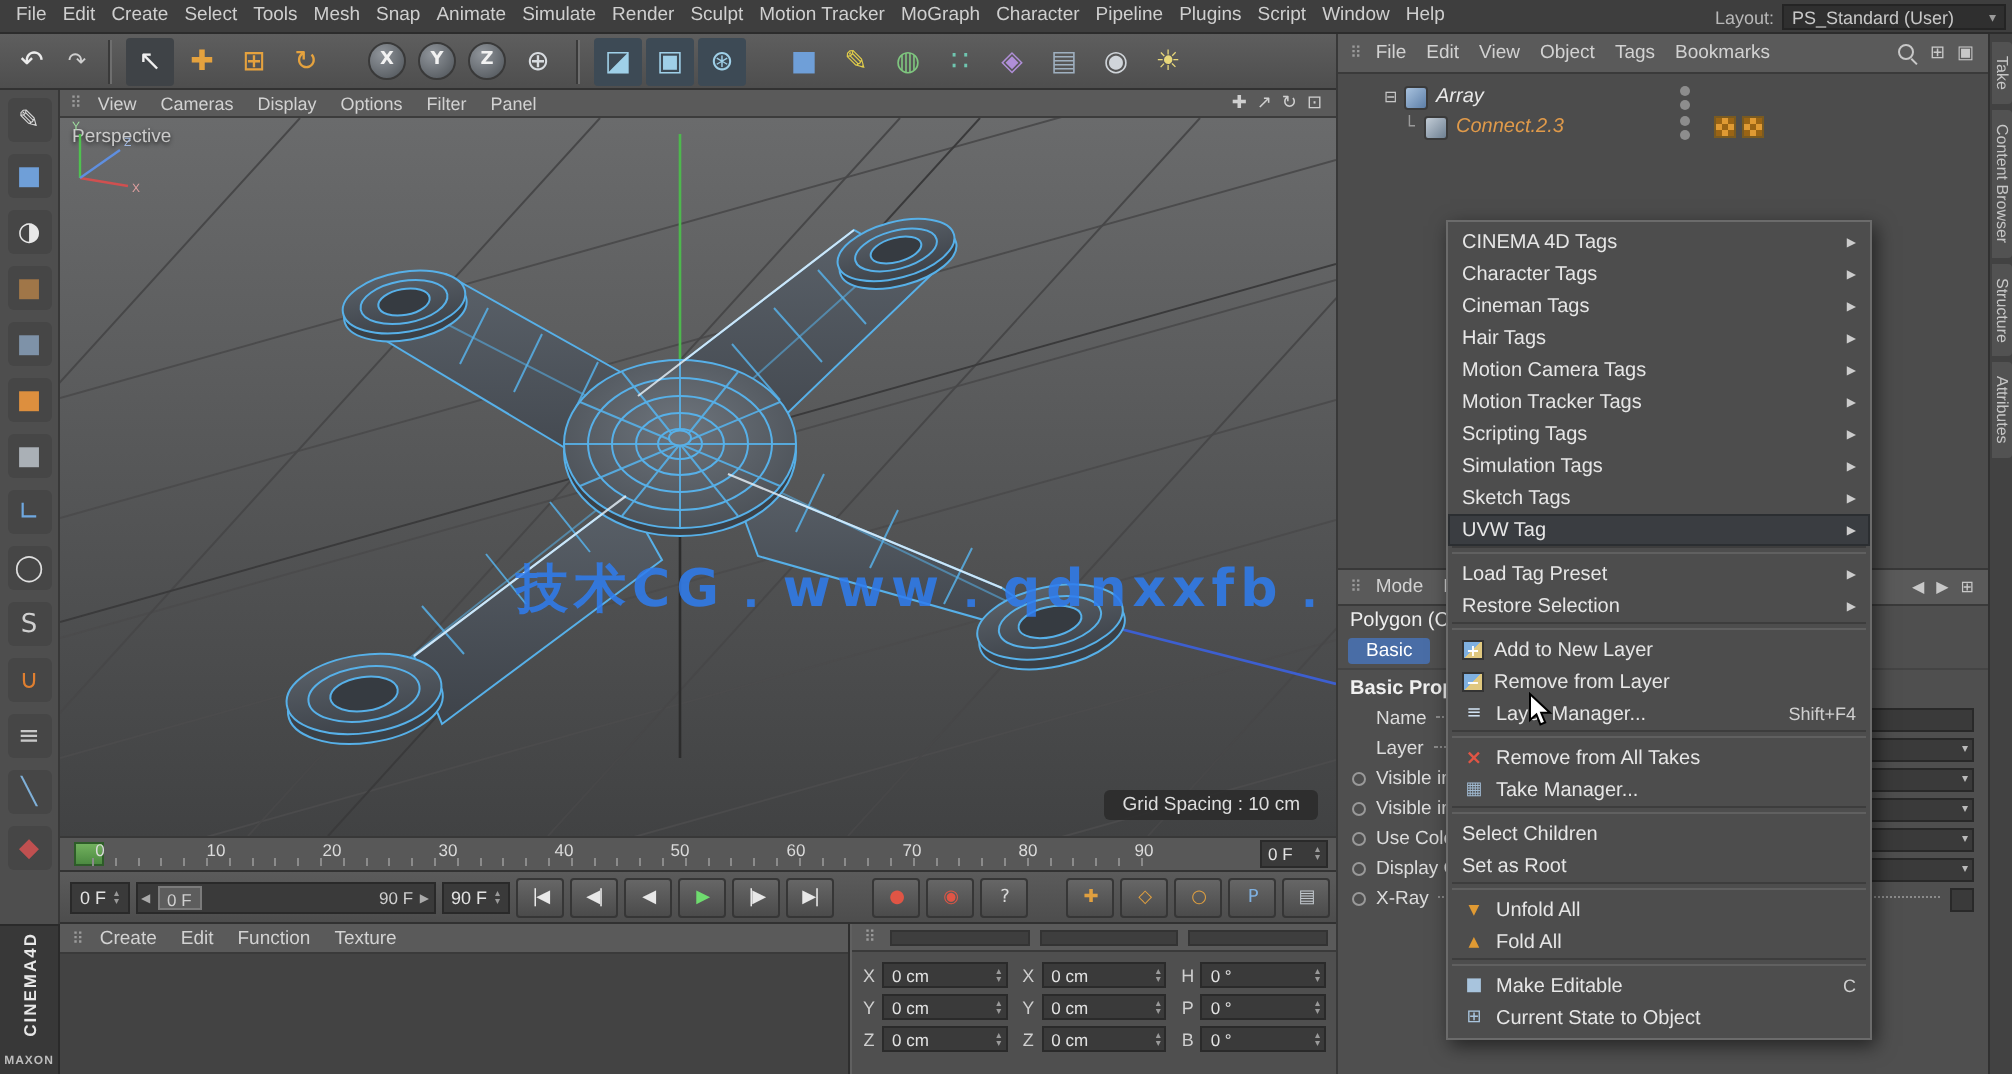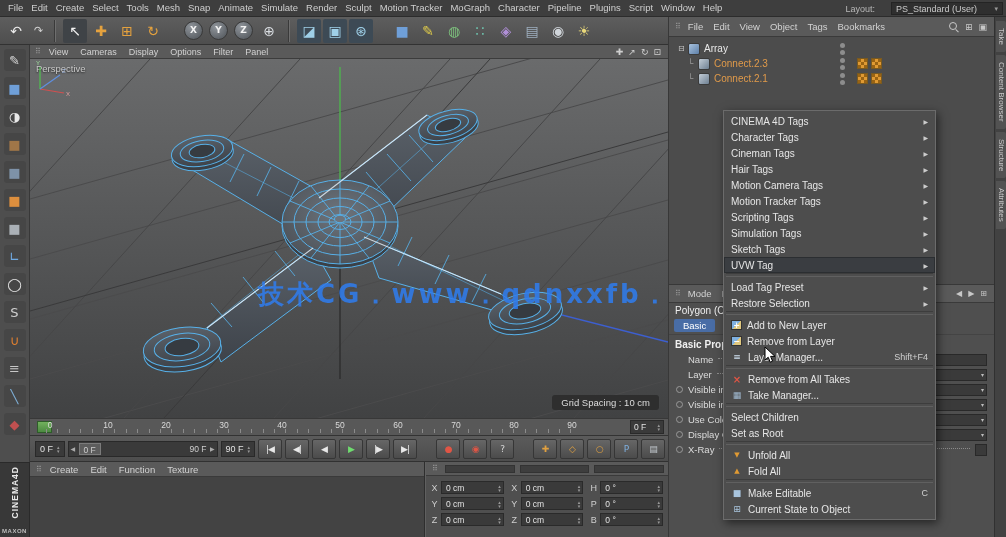--- a/index.html
+++ b/index.html
@@ -5,21 +5,21 @@
   html,body{margin:0;padding:0;background:#303030;}
   *{box-sizing:border-box;}
   #stage{position:relative;width:1006px;height:537px;overflow:hidden;background:#4a4a4a;
          font-family:"Liberation Sans",sans-serif;color:#ddd;font-size:10px;cursor:default;}
   .glyph,.glyph2,.mi,.arrow,.dd,.spin,.expander,.branch{font-family:"DejaVu Sans",sans-serif;}
 
   
   .menubar{position:absolute;left:0;top:0;width:1006px;height:17px;background:#3e3e3e;
            border-bottom:1px solid #2c2c2c;display:flex;align-items:center;z-index:6;padding:0 4px;}
   .menubar .m-item{padding:0 4px;font-size:9.5px;color:#cfcfcf;line-height:16px;white-space:nowrap;}
-  .layout-ctl{margin-left:auto;display:flex;align-items:center;gap:16px;padding-right:3px;}
+  .layout-ctl{margin-left:auto;display:flex;align-items:center;gap:4px;padding-right:3px;}
   .layout-label{font-size:9px;color:#b8b8b8;}
   .layout-select{background:#2f2f2f;border:1px solid #242424;color:#c8c8c8;height:13px;line-height:12px;
                  padding:0 4px;display:flex;align-items:center;gap:6px;font-size:9px;min-width:112px;}
   .layout-select .dd{margin-left:auto;font-size:7px;color:#999;}
 
   
   .toolbar{position:absolute;left:0;top:17px;width:668px;height:28px;
            background:linear-gradient(#5e5e5e,#4e4e4e);border-bottom:1px solid #323232;
            display:flex;align-items:center;padding:0 4px;gap:2px;}
   .tbtn{width:24px;height:24px;display:flex;align-items:center;justify-content:center;
@@ -125,21 +125,21 @@
               align-items:center;font-size:9.5px;color:#d2d2d2;padding:0 4px;flex:none;}
   .om-menubar .m-item{padding:0 5px;}
   .om-icons{margin-left:auto;display:flex;align-items:center;gap:6px;padding-right:3px;}
   .om-icons .glyph{font-size:9px;color:#c8c8c8;}
   .lens{position:relative;width:10px;height:10px;display:inline-block;}
   .lens::before{content:"";position:absolute;left:0;top:0;width:6px;height:6px;border:1.4px solid #c8c8c8;border-radius:50%;}
   .lens::after{content:"";position:absolute;left:7px;top:7px;width:4px;height:1.4px;background:#c8c8c8;transform:rotate(45deg);transform-origin:0 0;}
 
   .om-tree{height:248px;background:#4c4c4c;border-bottom:1px solid #383838;padding:4px 0 0 0;flex:none;}
   .tree-row{height:15px;display:flex;align-items:center;font-size:10px;color:#e8e8e8;
-            padding:0 112px 0 9px;position:relative;}
+            padding:0 112px 0 23px;position:relative;font-style:italic;}
   .expander{width:10px;font-size:8px;color:#c6c6c6;flex:none;}
   .f-expander .expander::before{content:"⊟";}
   .t-connect .expander{visibility:hidden;}
   .branch{width:10px;font-size:9px;color:#9a9a9a;flex:none;display:none;}
   .t-connect .branch{display:inline;} .t-connect .branch::before{content:"└";}
   .obj-icon{width:12px;height:12px;margin-right:4px;border-radius:2px;flex:none;border:1px solid #3a3a3a;}
   .t-array .obj-icon{background:linear-gradient(135deg,#a8c2de,#5d7fa8);}
   .t-connect .obj-icon{background:linear-gradient(135deg,#c2ccd6,#6e8092);}
   .tree-label{white-space:nowrap;}
   .f-selected .tree-label{color:#e09a4a;}
@@ -708,34 +708,20 @@
             <i></i>
             <i></i>
           </span>
           <span class="tags">
             <span class="tag-checker"></span>
             <span class="tag-checker"></span>
           </span>
         </div>
 
 
-        <div class="tree-row f-selected t-connect">
-          <span class="expander"></span>
-          <span class="branch"></span>
-          <span class="obj-icon"></span>
-          <span class="tree-label">Connect.2.1</span>
-          <span class="row-dots">
-            <i></i>
-            <i></i>
-          </span>
-          <span class="tags">
-            <span class="tag-checker"></span>
-            <span class="tag-checker"></span>
-          </span>
-        </div>
       </div>
     <div class="am-header">
       <span class="grip">⠿</span>
       <span style="display:flex;">
 
       <span class="m-item">Mode</span>
           <span class="m-item">Edit</span>
         </span>
       <span class="am-icons">
 

